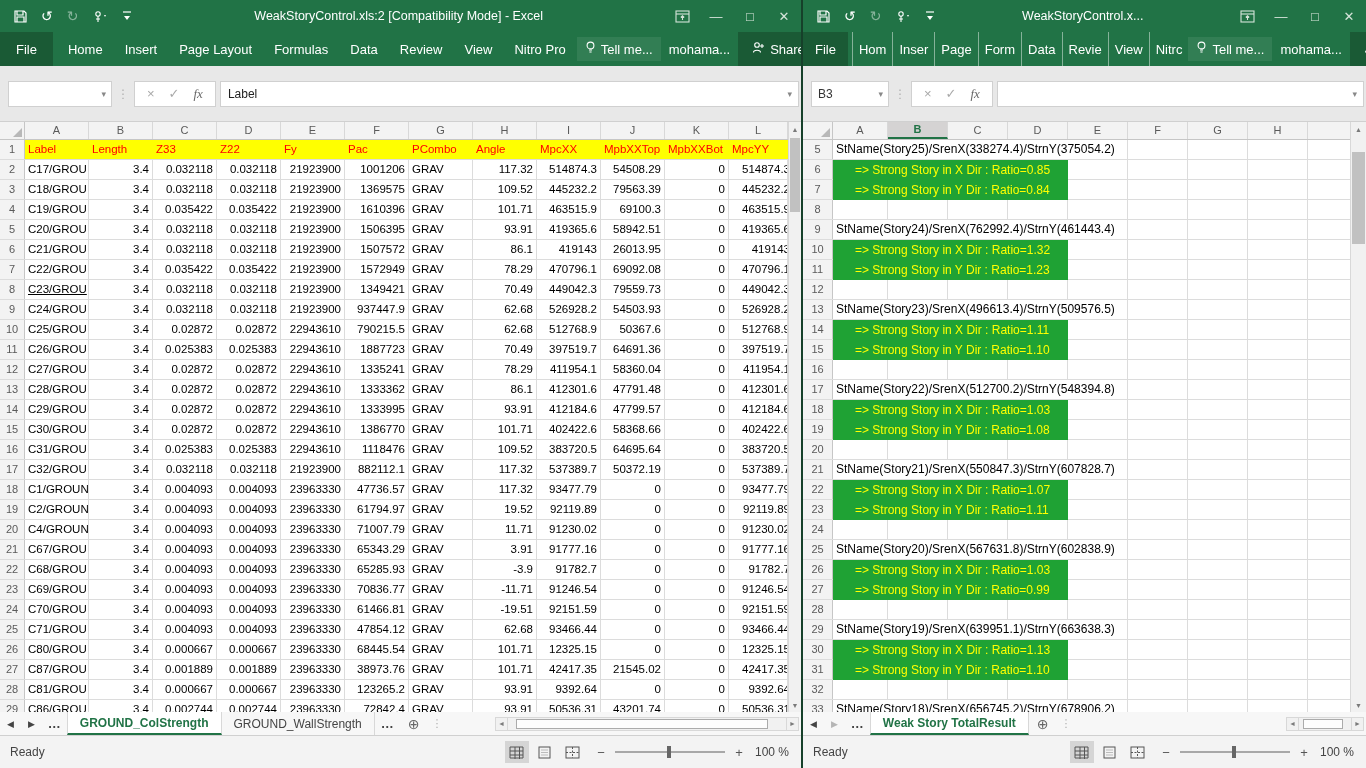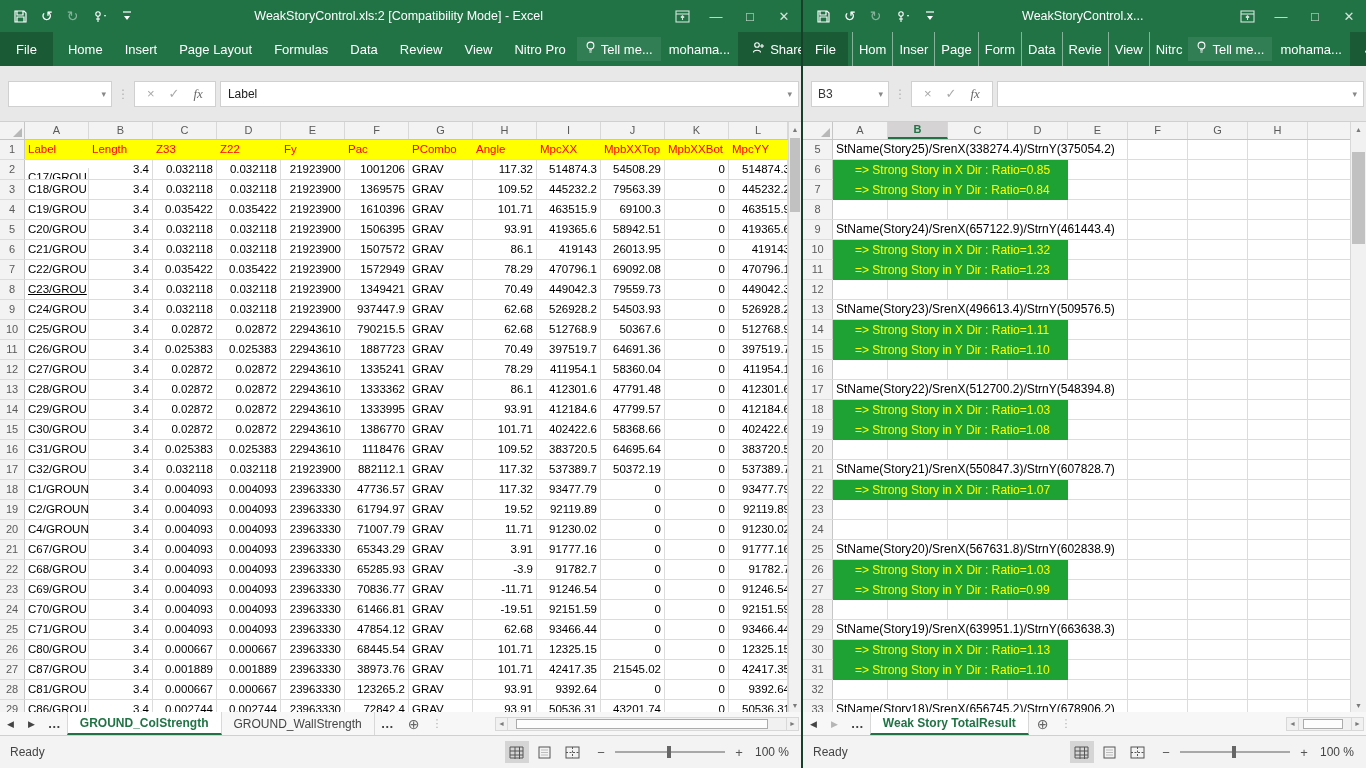--- a/index.html
+++ b/index.html
@@ -240,21 +240,21 @@
               <div class="cell" style="width: 64px;">Angle</div>
               <div class="cell" style="width: 64px;">MpcXX</div>
               <div class="cell" style="width: 64px;">MpbXXTop</div>
               <div class="cell" style="width: 64px;">MpbXXBot</div>
               <div class="cell lcell" style="width: 59px;">
                 <span class="lclip" style="text-align: left; padding-left: 3px;">MpcYY</span>
               </div>
             </div>
             <div class="grow">
               <div class="rowhdr" style="width: 25px;">2</div>
-              <div class="cell" style="width: 64px; margin-top: 8px;">C17/GROU</div>
+              <div class="cell" style="width: 64px;">C17/GROU</div>
               <div class="cell num" style="width: 64px;">3.4</div>
               <div class="cell num" style="width: 64px;">0.032118</div>
               <div class="cell num" style="width: 64px;">0.032118</div>
               <div class="cell num" style="width: 64px;">21923900</div>
               <div class="cell num" style="width: 64px;">1001206</div>
               <div class="cell" style="width: 64px;">GRAV</div>
               <div class="cell num" style="width: 64px;">117.32</div>
               <div class="cell num" style="width: 64px;">514874.3</div>
               <div class="cell num" style="width: 64px;">54508.29</div>
               <div class="cell num" style="width: 64px;">0</div>
@@ -949,21 +949,21 @@
               <div class="rcontent">
                 <div class="rcell" style="width: 55px;"></div>
                 <div class="rcell" style="width: 60px;"></div>
                 <div class="rcell" style="width: 60px;"></div>
                 <div class="rcell" style="width: 60px;"></div>
                 <div class="rcell" style="width: 60px;"></div>
                 <div class="rcell" style="width: 60px;"></div>
                 <div class="rcell" style="width: 60px;"></div>
                 <div class="rcell" style="width: 60px;"></div>
                 <div class="rcell" style="width: 44px; border-right: none;"></div>
-                <div class="overlay-story">StName(Story24)/SrenX(657122.9)/StrnY(461443.4)</div>
+                <div class="overlay-story">StName(Story24)/SrenX(762992.4)/StrnY(461443.4)</div>
               </div>
             </div>
             <div class="grow">
               <div class="rowhdr" style="width: 30px;">10</div>
               <div class="rcontent">
                 <div class="rcell" style="width: 55px;"></div>
                 <div class="rcell" style="width: 60px;"></div>
                 <div class="rcell" style="width: 60px;"></div>
                 <div class="rcell" style="width: 60px;"></div>
                 <div class="rcell" style="width: 60px;"></div>
@@ -1156,20 +1156,21 @@
               <div class="rcontent">
                 <div class="rcell" style="width: 55px;"></div>
                 <div class="rcell" style="width: 60px;"></div>
                 <div class="rcell" style="width: 60px;"></div>
                 <div class="rcell" style="width: 60px;"></div>
                 <div class="rcell" style="width: 60px;"></div>
                 <div class="rcell" style="width: 60px;"></div>
                 <div class="rcell" style="width: 60px;"></div>
                 <div class="rcell" style="width: 60px;"></div>
                 <div class="rcell" style="width: 44px; border-right: none;"></div>
+                <div class="overlay-green">=&gt; Strong Story in Y Dir : Ratio=1.11</div>
               </div>
             </div>
             <div class="grow">
               <div class="rowhdr" style="width: 30px;">24</div>
               <div class="rcontent">
                 <div class="rcell" style="width: 55px;"></div>
                 <div class="rcell" style="width: 60px;"></div>
                 <div class="rcell" style="width: 60px;"></div>
                 <div class="rcell" style="width: 60px;"></div>
                 <div class="rcell" style="width: 60px;"></div>

